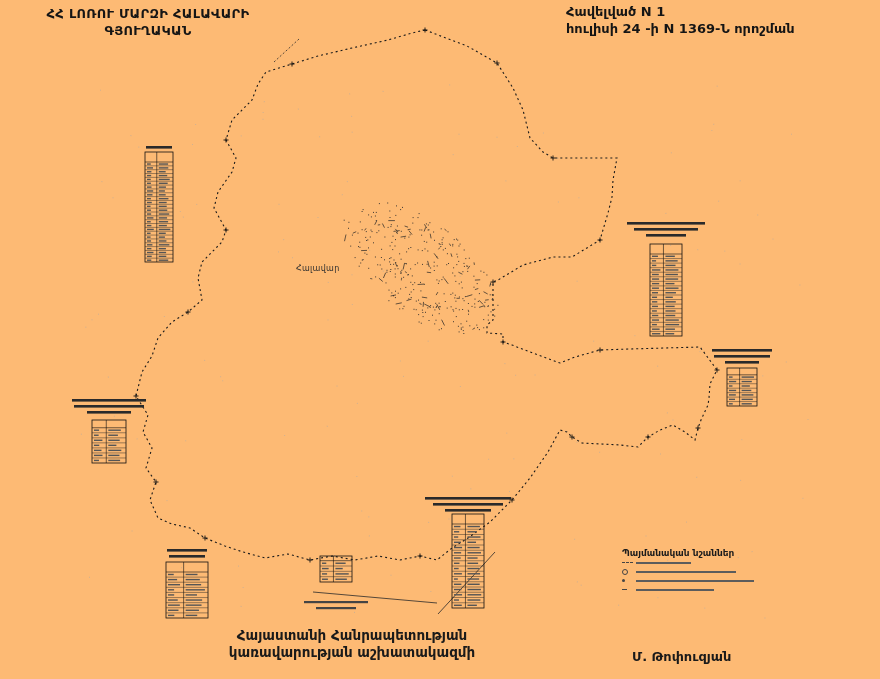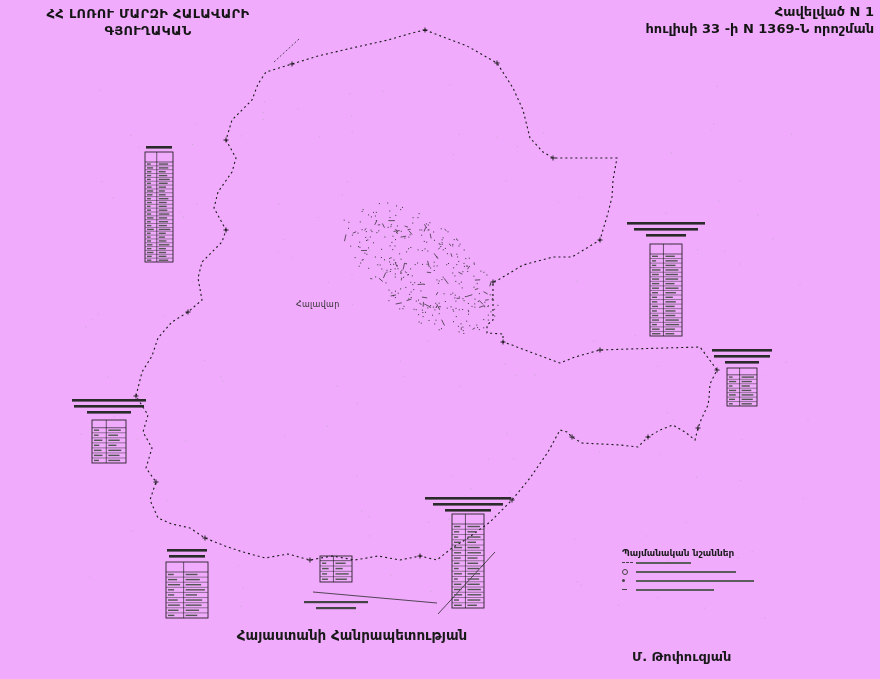--- a/index.html
+++ b/index.html
@@ -1,39 +1,39 @@
 <!DOCTYPE html>
 <html><head>
 <meta charset="utf-8">
 <style>
   html,body{margin:0;padding:0;background:#9a9a9a;}
   .page{
     position:relative;width:880px;height:679px;margin:0 auto;
-    background:#f0abfc;color:#111;overflow:hidden;
+    background:#fdba74;color:#111;overflow:hidden;
     font-family:"DejaVu Sans",sans-serif;
   }
   .abs{position:absolute;}
   .title-block{
     left:6px;top:6px;width:284px;text-align:center;
     font-weight:bold;font-size:13px;line-height:1.28;letter-spacing:0.3px;
     color:#151515;
   }
   .appendix-block{
-    left:566px;top:4px;width:308px;text-align:right;
+    left:566px;top:4px;width:308px;text-align:left;
     font-weight:bold;font-size:13px;line-height:1.3;color:#151515;
   }
   .footer-block{
     left:202px;top:627px;width:300px;text-align:center;
     font-weight:bold;font-size:13.5px;line-height:1.25;color:#1a1a1a;
   }
   .signature{
     left:632px;top:649px;font-weight:bold;font-size:13px;color:#1a1a1a;
   }
   .settlement-label{
-    left:296px;top:264px;font-size:8px;color:#2e2e2e;letter-spacing:0.3px;margin-top:36px;
+    left:296px;top:264px;font-size:8px;color:#2e2e2e;letter-spacing:0.3px;
   }
   .legend{
     left:622px;top:548px;width:176px;color:#222;
   }
   .legend-title{font-weight:bold;font-size:9px;color:#1c1c1c;margin-bottom:0;}
   .legend-row{display:flex;align-items:center;height:9px;}
   .legend-sym{width:14px;display:flex;align-items:center;}
   .legend-bar{height:2px;background:#5c5c5c;}
   .sym-line{width:11px;border-top:1px dashed #444;}
   .sym-circle{width:4px;height:4px;border:1px solid #444;border-radius:50%;}
@@ -903,21 +903,21 @@
         <rect x="467.44" y="604.5875" width="9.442131381988524" height="1.4" fill="#555"></rect>
       </g>
     </svg>
 
   <div class="abs title-block">
     <div>ՀՀ ԼՈՌՈՒ ՄԱՐԶԻ ՀԱԼԱՎԱՐԻ ԳՅՈՒՂԱԿԱՆ</div>
   </div>
 
   <div class="abs appendix-block">
     <div>Հավելված N 1</div>
-    <div>հուլիսի 33 -ի N 1369-Ն որոշման</div>
+    <div>հուլիսի 24 -ի N 1369-Ն որոշման</div>
   </div>
 
   <div class="abs settlement-label">Հալավար</div>
 
   <div class="abs legend">
     <div class="legend-title">Պայմանական նշաններ</div>
     <div id="legend-items">
         <div class="legend-row">
           <span class="legend-sym">
             <span class="sym-line"></span>
@@ -940,17 +940,18 @@
           <span class="legend-sym">
             <span class="sym-cross"></span>
           </span>
           <span class="legend-bar" style="width: 78px;"></span>
         </div>
       </div>
   </div>
 
   <div class="abs footer-block">
     <div>Հայաստանի Հանրապետության</div>
+    <div>կառավարության աշխատակազմի</div>
   </div>
 
   <div class="abs signature">Մ. Թոփուզյան</div>
 
 </div>
 
 </body></html>

